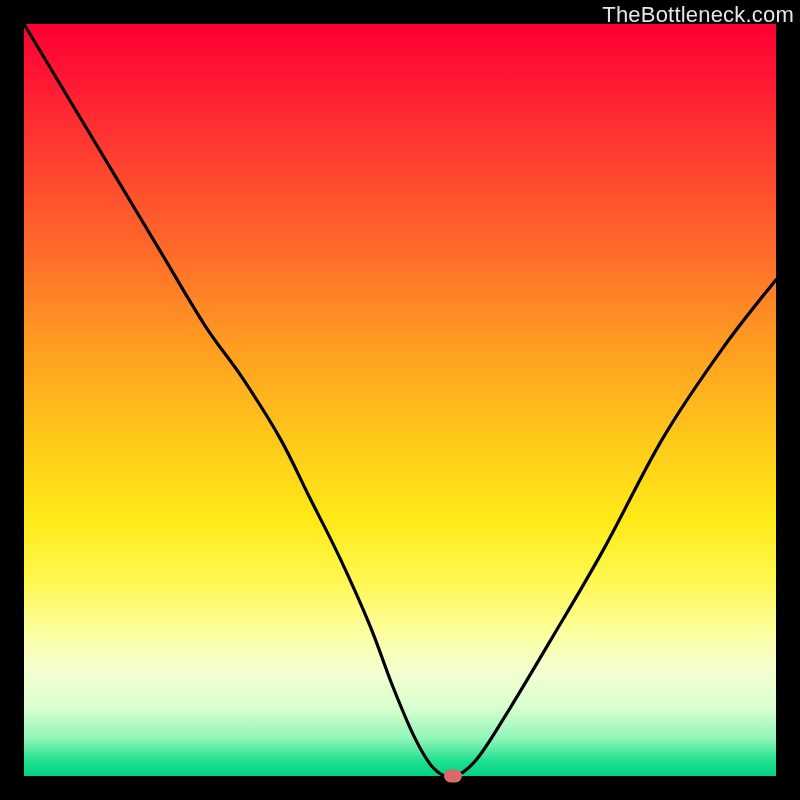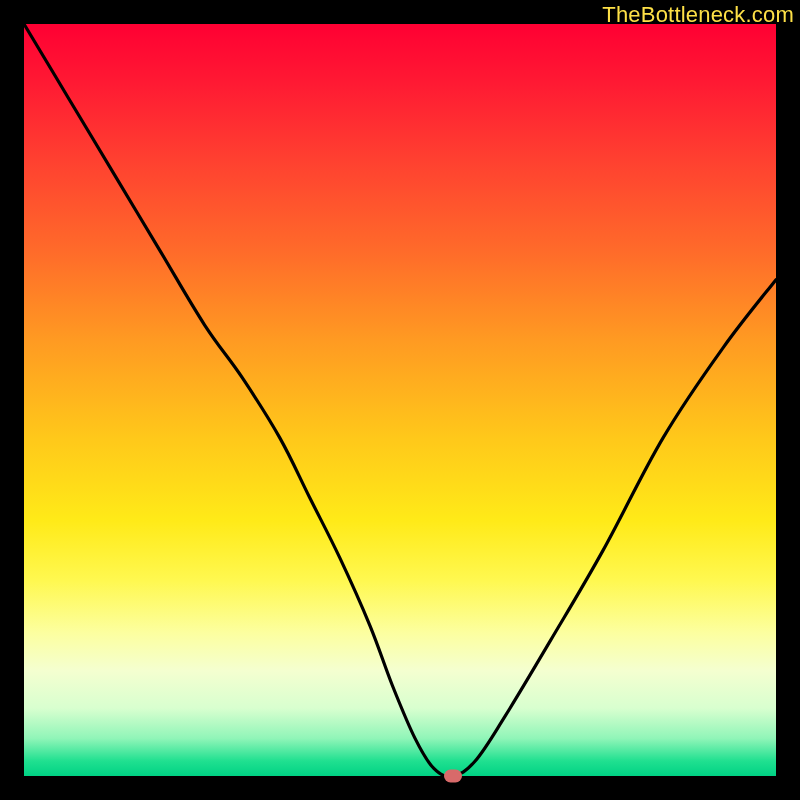--- a/index.html
+++ b/index.html
@@ -39,21 +39,21 @@
       #d8ffcf 91%,
       #90f5b8 95%,
       #20e090 98%,
       #00d284 100%
     );
   }
   .watermark {
     position: absolute;
     top: 2px;
     right: 6px;
-    color: #fde047;
+    color: #e5e5e5;
     font-size: 22px;
     font-weight: 500;
     letter-spacing: 0.2px;
     user-select: none;
   }
   .curve-svg {
     position: absolute;
     left: 0;
     top: 0;
     width: 100%;

